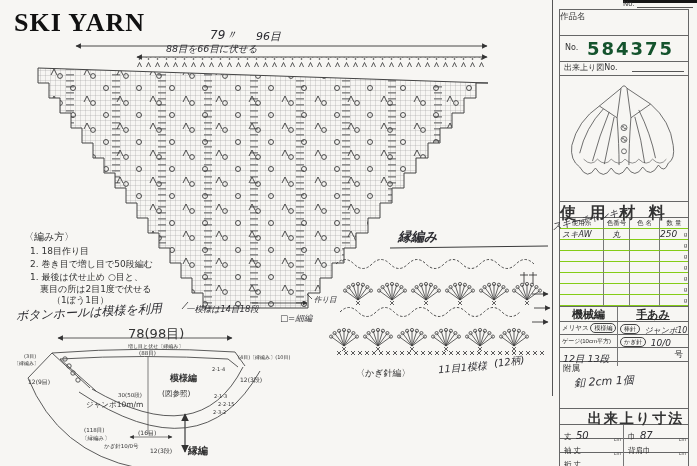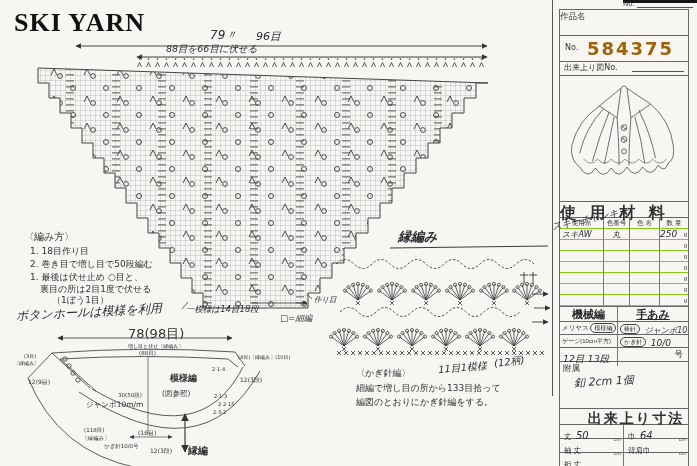--- a/index.html
+++ b/index.html
@@ -162,37 +162,35 @@
   <span class="lab pr" style="left:240px;top:377px;font-size:6px;">12(3段)</span>
   <span class="lab pr" style="left:84px;top:427px;font-size:5.5px;">(118目)</span>
   <span class="lab pr" style="left:82px;top:435px;font-size:5.5px;">〔縁編み〕</span>
   <span class="lab pr" style="left:104px;top:443px;font-size:5.5px;">かぎ針10/0号</span>
   <span class="lab pr" style="left:138px;top:430px;font-size:6px;">(16目)</span>
   <span class="lab pr" style="left:150px;top:448px;font-size:6px;">12(3段)</span>
   <span class="lab pr" style="left:188px;top:445px;font-size:10px;font-weight:bold;">縁編</span>
 
   <span class="lab hw" style="left:398px;top:230px;font-size:13px;font-weight:bold;text-align:right;">縁編み</span>
   <span class="lab pr" style="left:356px;top:368px;font-size:9px;">〈かぎ針編〉</span>
-  <span class="lab pr" style="left:356px;top:383px;font-size:9px;">細編で増し目の所から133目拾って</span>
-  <span class="lab pr" style="left:356px;top:397px;font-size:9px;">編図のとおりにかぎ針編をする。</span>
   <span class="lab hw" style="left:438px;top:362px;font-size:10px;transform:rotate(-5deg);">11目1模様</span>
   <span class="lab hw" style="left:494px;top:356px;font-size:10px;transform:rotate(-8deg);">(12柄)</span>
 
   <div class="form">
     <div class="blk" style="left:70px;top:0;width:74px;height:2.5px;"></div>
     <span class="lab pr" style="left:70px;top:1px;font-size:7px;">No.</span>
     <div class="line" style="left:84px;top:7px;width:56px;"></div>
 
     <div class="fb" style="top:9px;height:27px;border-top:1px solid #666;">
       <span class="lab pr" style="left:0;top:2px;font-size:8.5px;">作品名</span>
     </div>
 
     <div class="fb" style="top:36px;height:26px;">
       <span class="lab pr" style="left:5px;top:8px;font-size:8px;">No.</span>
-      <span class="lab pr" style="left:27px;top:3px;font-size:18px;font-weight:bold;letter-spacing:2px;color:#a16207;">584375</span>
+      <span class="lab pr" style="left:27px;top:3px;font-size:18px;font-weight:bold;letter-spacing:2px;color:#14532d;">584375</span>
     </div>
 
     <div class="fb" style="top:62px;height:14px;">
       <span class="lab pr" style="left:4px;top:2px;font-size:8px;">出来上り図No.</span>
       <div class="line" style="left:72px;top:9px;width:52px;"></div>
     </div>
 
     <div class="fb" style="top:76px;height:126px;">
       <svg width="128" height="124" viewBox="0 0 130 125" style="left:0;top:0;">
         <g fill="none" stroke="#4a4a4a" stroke-width="0.8">
@@ -306,21 +304,21 @@
 
     <div class="fb" style="top:409px;height:16px;">
       <div class="lab pr" style="left:12px;top:2px;width:128px;text-align:center;font-size:14px;letter-spacing:2px;font-weight:bold;position:absolute;">出来上り寸法</div>
     </div>
 
     <div class="fb sz" style="top:425px;height:14px;">
       <div><span class="szl">丈</span>
         <span class="szv hw">50</span>
         <span class="szu">cm</span></div>
       <div><span class="szl">巾</span>
-        <span class="szv hw">64</span>
+        <span class="szv hw">87</span>
         <span class="szu">cm</span></div>
     </div>
     <div class="fb sz" style="top:453px;height:13px;border-bottom:none;">
       <div><span class="szl">裄 丈</span>
         <span class="szu">cm</span></div>
       <div>
           <span class="szu">cm</span>
         </div>
     </div>
     <div class="fb sz" style="top:439px;height:14px;">

